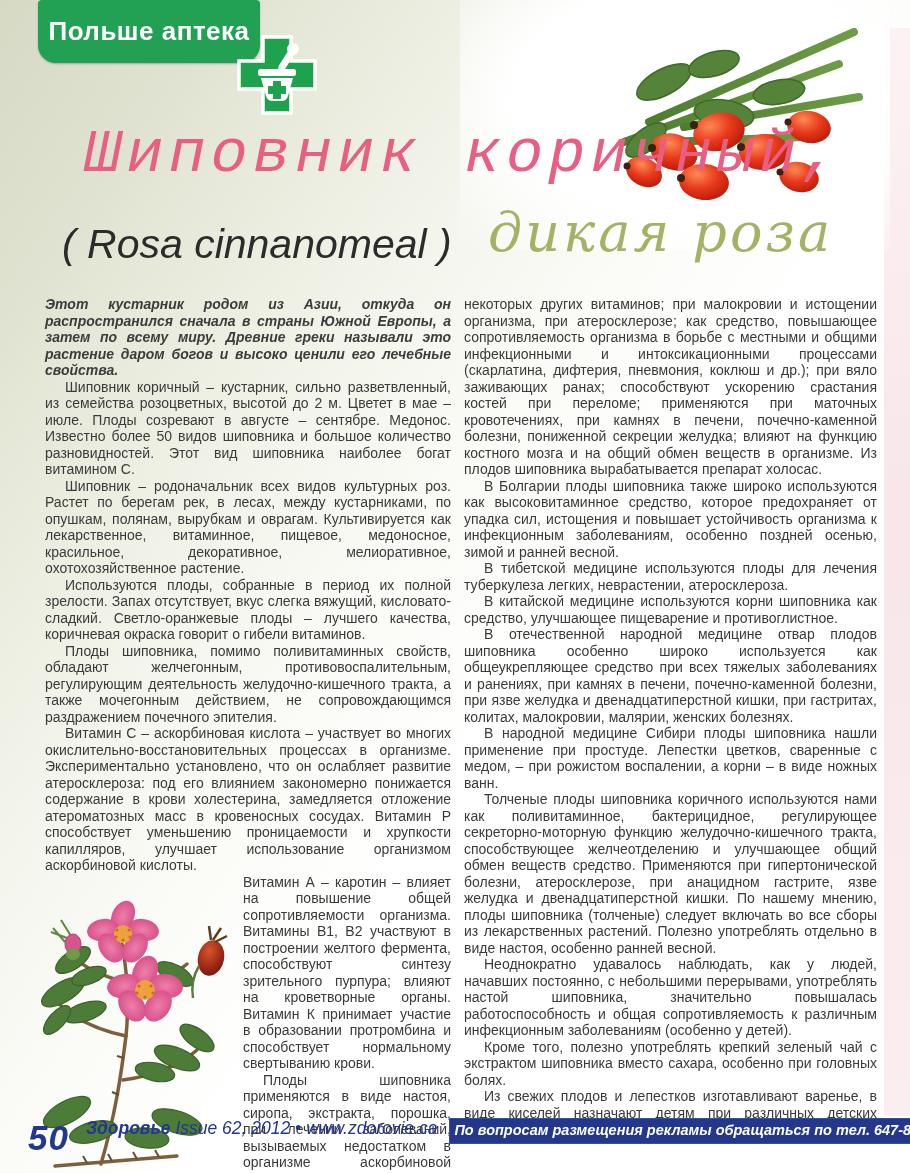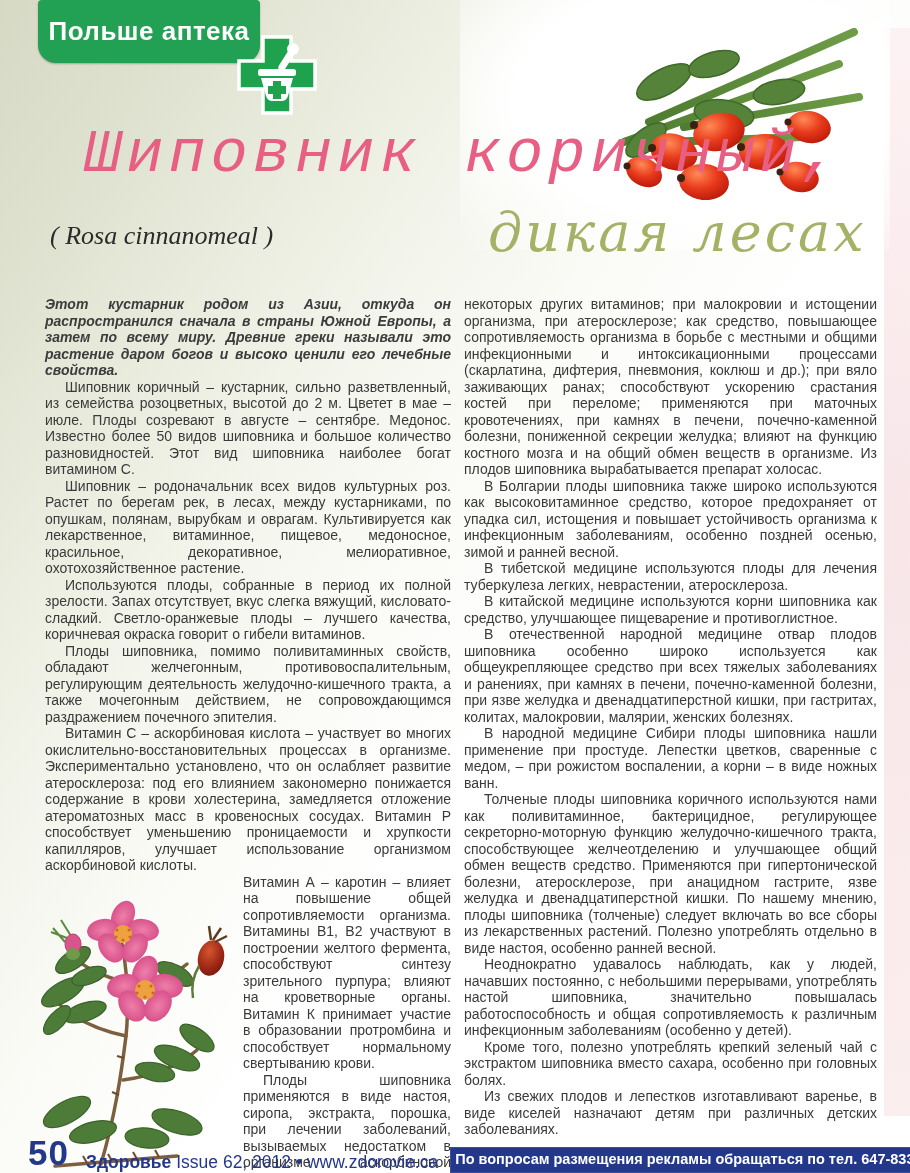--- a/index.html
+++ b/index.html
@@ -18,34 +18,34 @@
     box-shadow:0 1px 2px rgba(0,0,0,.25);}
   .tab span{color:#ffffff;font-weight:bold;font-size:26px;letter-spacing:.5px;}
   .cross-icon{position:absolute;left:236px;top:34px;width:82px;height:84px;}
   
   .title1{position:absolute;left:84px;top:124px;width:810px;
     font-family:Liberation Mono, monospace;font-style:italic;font-size:62px;line-height:1;
     color:#e85f84;letter-spacing:5px;white-space:nowrap;}
   .title2{position:absolute;left:488px;top:206px;
     font-family:"DejaVu Serif",serif;font-style:italic;font-size:54px;line-height:1;
     color:#a4b266;letter-spacing:3px;white-space:nowrap;}
-  .latin{position:absolute;left:50px;top:221px;
-    font-family:Liberation Serif, serif;font-style:italic;font-size:26px;color:#2b2b2b;white-space:nowrap;}
+  .latin{position:absolute;left:62px;top:221px;
+    font-family:Liberation Sans, sans-serif;font-style:italic;font-size:41px;color:#2b2b2b;white-space:nowrap;}
   
   .columns{position:absolute;left:45px;top:296px;width:832px;display:flex;gap:13px;}
   .col{font-size:14px;line-height:16.5px;text-align:justify;}
   .col-left{width:406px;}
   .col-right{width:413px;}
   .col p{margin:0;text-indent:20px;}
   .col p.no-indent{text-indent:0;}
   .intro{font-weight:bold;font-style:italic;color:#3c3c3c;}
   .plant-wrap{float:left;width:206px;height:306px;margin:6px 10px 0 -18px;}
   .plant-wrap svg{width:100%;height:100%;}
   
-  .footer{position:absolute;left:0;top:1118px;width:719px;height:55px;display:flex;align-items:flex-end;padding:0;}
+  .footer{position:absolute;left:0;top:1118px;width:719px;height:55px;display:flex;align-items:flex-start;padding:0;font-style:italic;}
   .page-num{margin-left:28px;font-size:35px;font-weight:bold;color:#24388b;letter-spacing:1px;}
   .mag{margin-left:17px;font-size:17.5px;color:#24388b;white-space:nowrap;}
   .mag .b{font-weight:bold;}
   .adbar{margin-left:12px;margin-right:5px;flex:1;background:#24388b;color:#ffffff;
     font-weight:bold;font-size:14.5px;text-align:center;padding:3px 4px 5px;white-space:nowrap;
     border:1px solid #3a4d9e;}
   .photo{position:absolute;right:26px;top:2px;width:330px;height:236px;}
 </style>
 </head>
 <body>
@@ -107,21 +107,21 @@
     <g fill="#ffffff">
       <rect x="47" y="14" width="7" height="24" rx="3.5" transform="rotate(32 50 26)"></rect>
       <circle cx="57" cy="15" r="6"></circle>
       <rect x="22" y="35" width="38" height="7" rx="2.5"></rect>
       <path d="M25 44 h32 l-5 18 a7 7 0 0 1 -7 5 h-8 a7 7 0 0 1 -7 -5 z"></path>
     </g>
     <path d="M37 47 h8 v5 h5 v8 h-5 v5 h-8 v-5 h-5 v-8 h5 z" fill="#1fa24e"></path>
   </svg>
 
   <div class="title1">Шиповник коричный,</div>
-  <div class="title2">дикая лесах</div>
+  <div class="title2">дикая роза</div>
   <div class="latin">( Rosa cinnanomeal )</div>
 
   <div class="columns">
     <div class="col col-left">
       <p class="intro no-indent">Этот кустарник родом из Азии, откуда он распространился сначала в страны Южной Европы, а затем по всему миру. Древние греки называли это растение даром богов и высоко ценили его лечебные свойства.</p>
       <p>Шиповник коричный – кустарник, сильно разветвленный, из семейства розоцветных, высотой до 2 м. Цветет в мае – июле. Плоды созревают в августе – сентябре. Медонос. Известно более 50 видов шиповника и большое количество разновидностей. Этот вид шиповника наиболее богат витамином С.</p>
       <p>Шиповник – родоначальник всех видов культурных роз. Растет по берегам рек, в лесах, между кустарниками, по опушкам, полянам, вырубкам и оврагам. Культивируется как лекарственное, витаминное, пищевое, медоносное, красильное, декоративное, мелиоративное, охотохозяйственное растение.</p>
       <p>Используются плоды, собранные в период их полной зрелости. Запах отсутствует, вкус слегка вяжущий, кисловато-сладкий. Светло-оранжевые плоды – лучшего качества, коричневая окраска говорит о гибели витаминов.</p>
       <p>Плоды шиповника, помимо поливитаминных свойств, обладают желчегонным, противовоспалительным, регулирующим деятельность желудочно-кишечного тракта, а также мочегонным действием, не сопровождающимся раздражением почечного эпителия.</p>
       <p>Витамин С – аскорбиновая кислота – участвует во многих окислительно-восстановительных процессах в организме. Экспериментально установлено, что он ослабляет развитие атеросклероза: под его влиянием закономерно понижается содержание в крови холестерина, замедляется отложение атероматозных масс в кровеносных сосудах. Витамин Р способствует уменьшению проницаемости и хрупкости капилляров, улучшает использование организмом аскорбиновой кислоты.</p>

